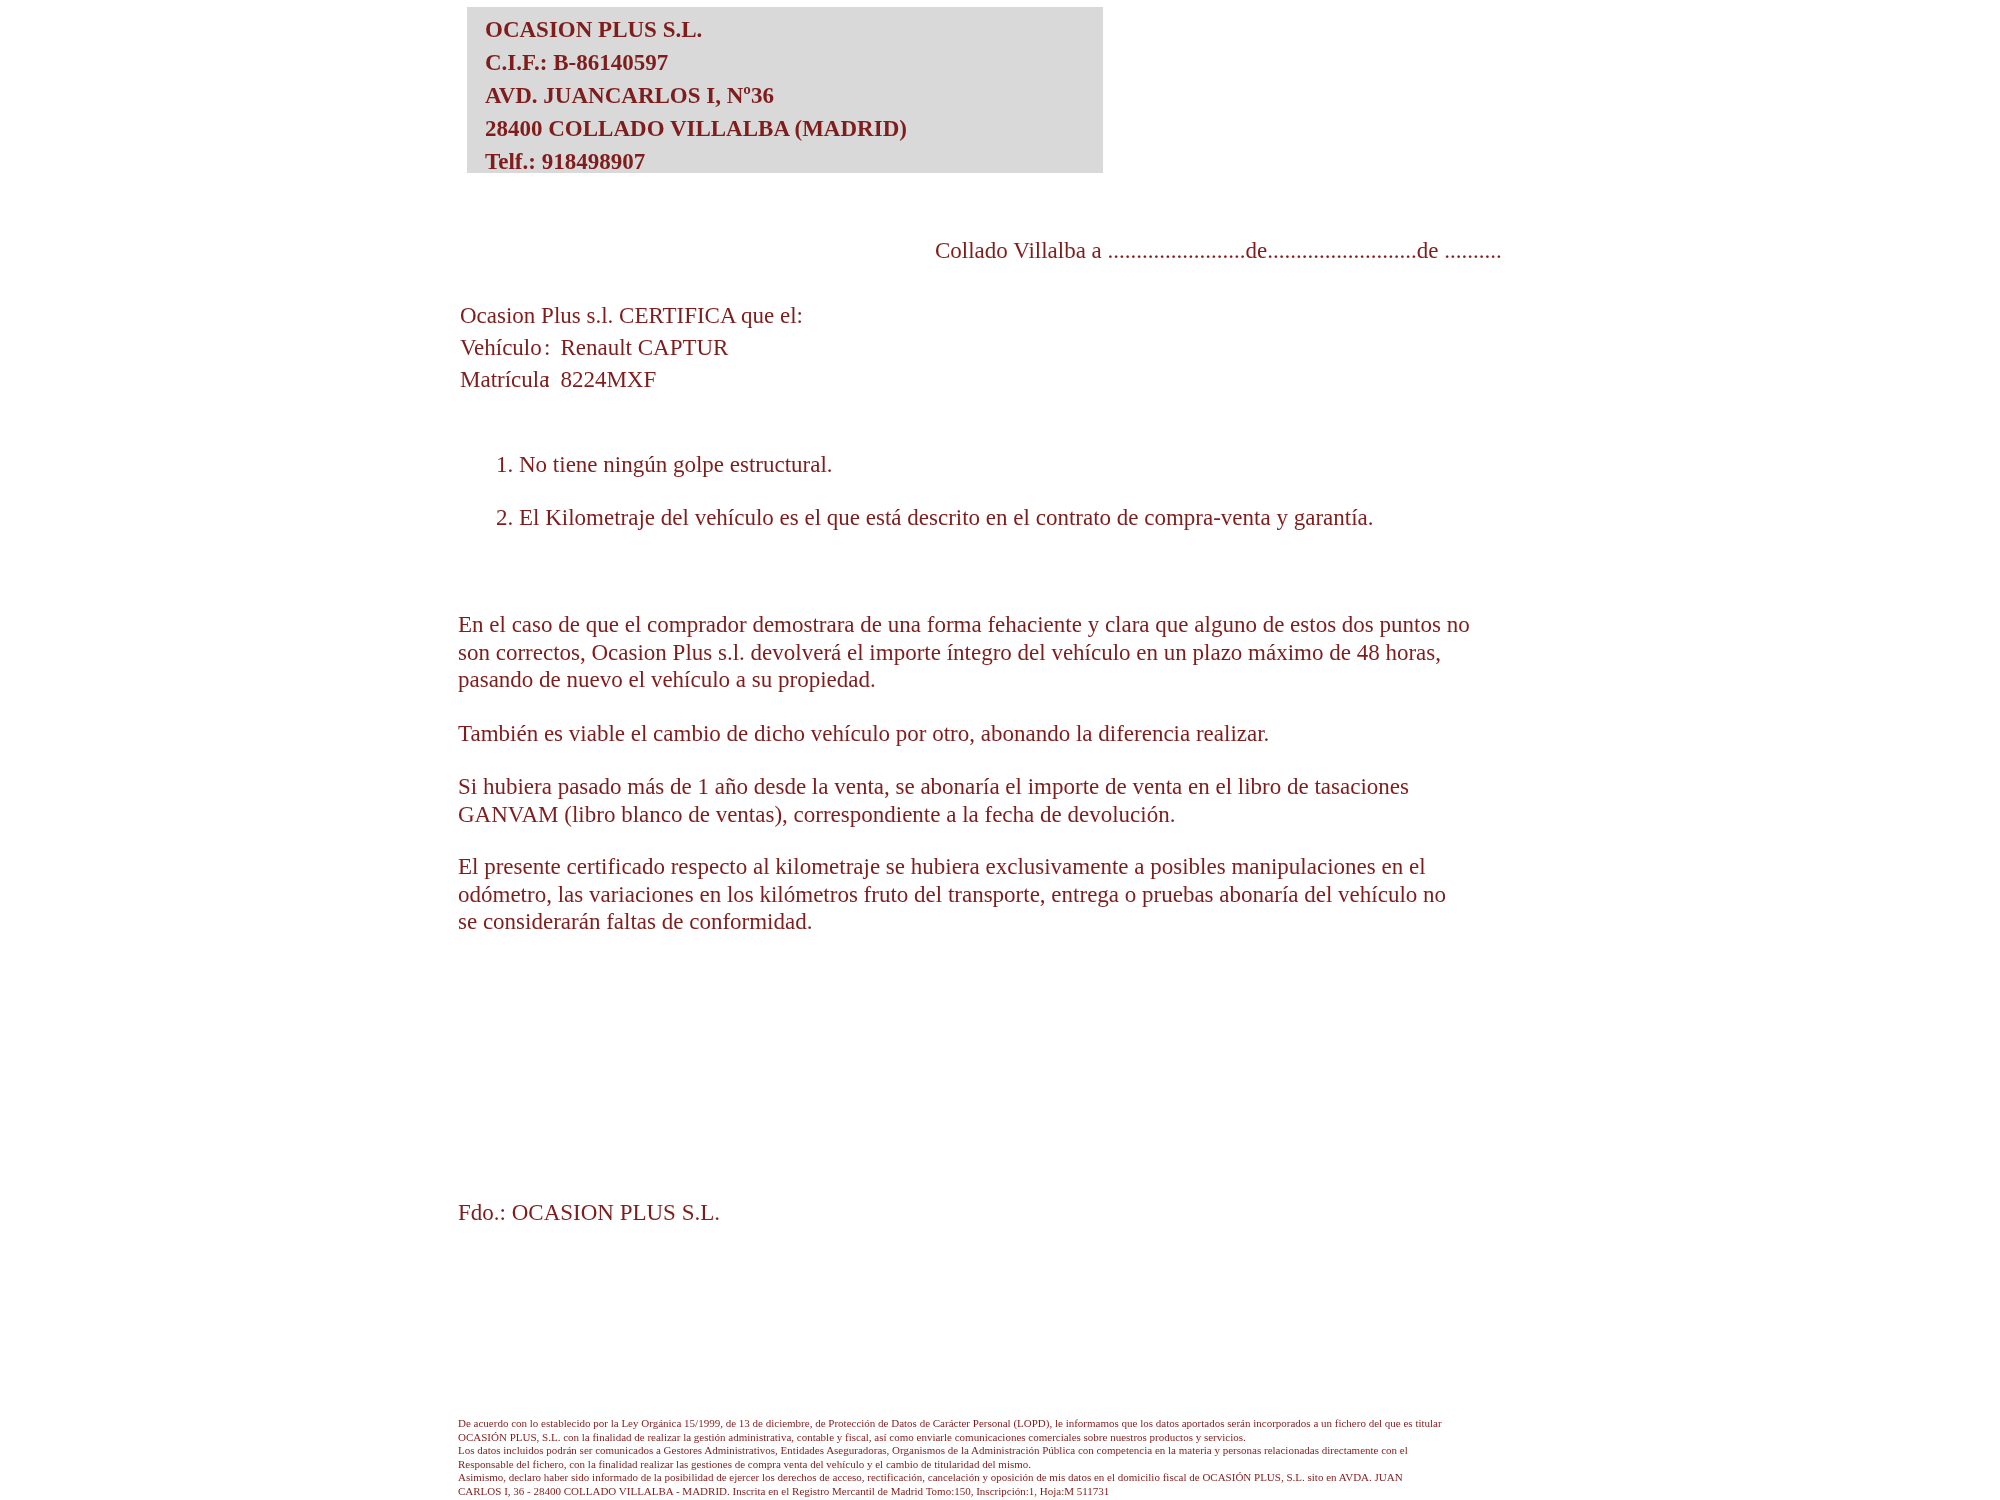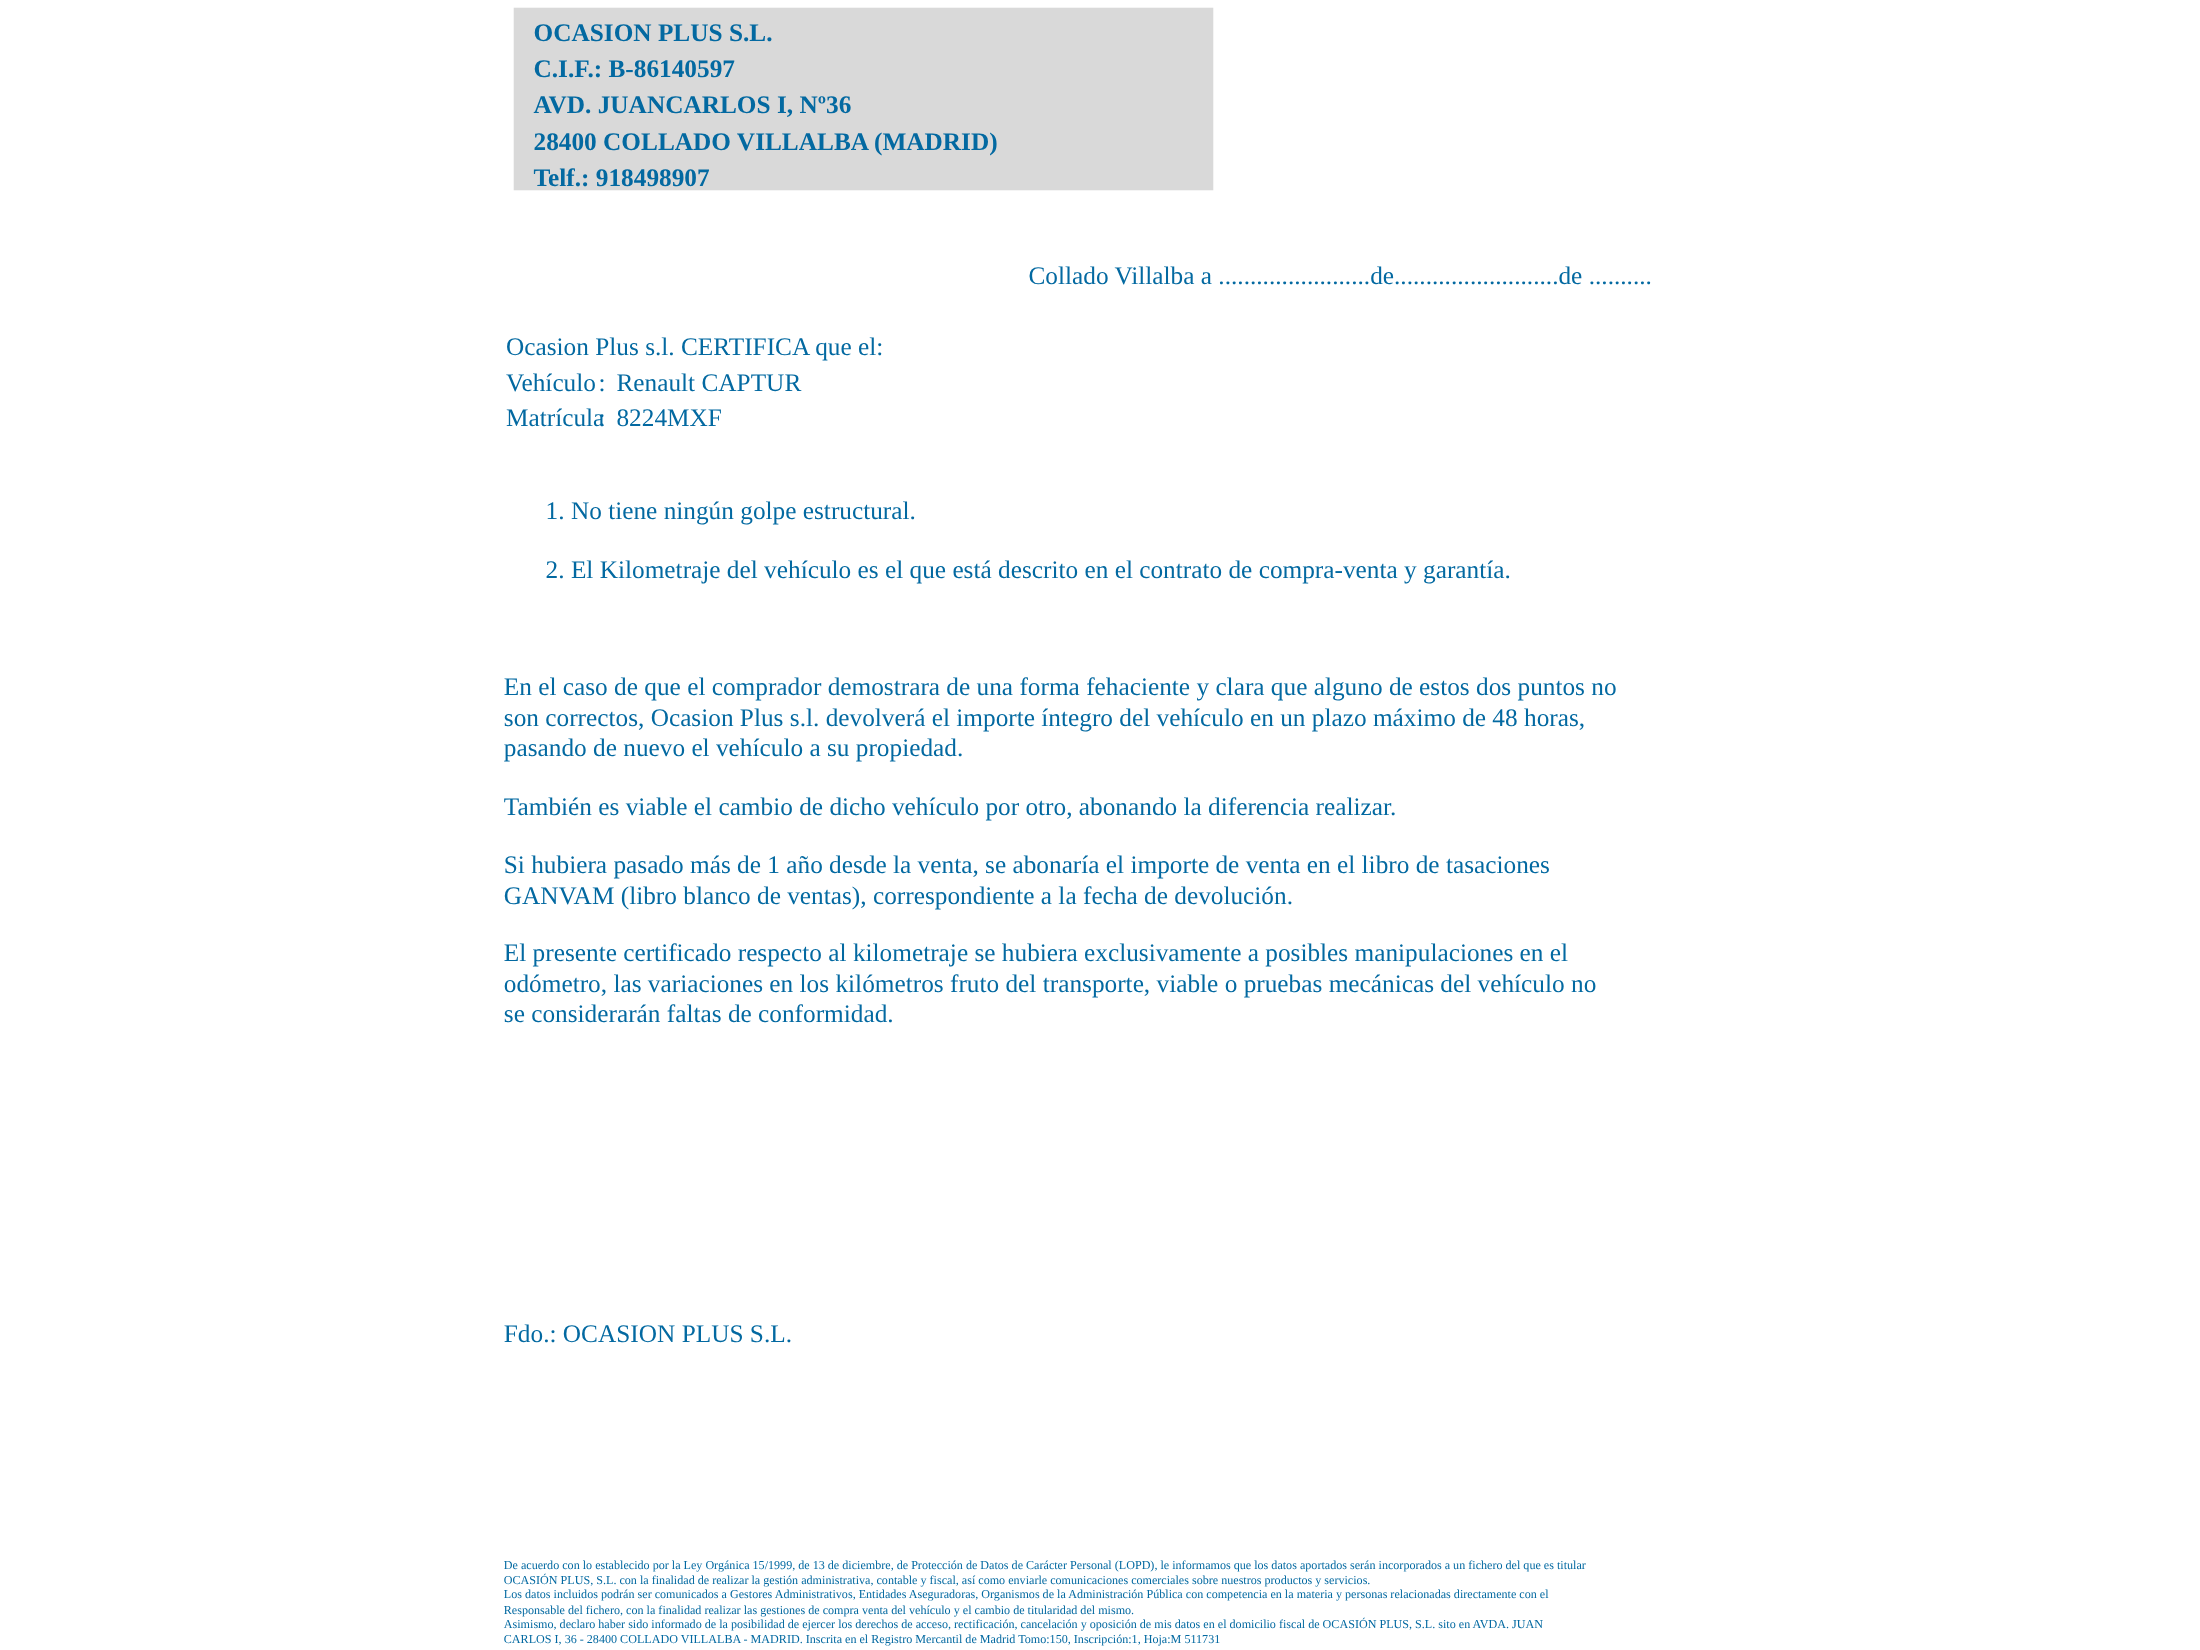--- a/index.html
+++ b/index.html
@@ -3,21 +3,21 @@
 <meta charset="utf-8">
 <title>Certificado OCASION PLUS S.L.</title>
 <style>
   html, body { margin: 0; padding: 0; background: #ffffff; }
   .page {
     position: relative;
     width: 2000px;
     height: 1500px;
     background: #ffffff;
     font-family: "Liberation Serif", serif;
-    color: #0369a1;
+    color: #7f1d1d;
     overflow: hidden;
   }
   
   .header-box {
     position: absolute;
     left: 467px;
     top: 7px;
     width: 636px;
     height: 166px;
     box-sizing: border-box;
@@ -127,21 +127,21 @@
     <div>También es viable el cambio de dicho vehículo por otro, abonando la diferencia realizar.</div>
   </div>
 
   <div class="para para-3">
     <div>Si hubiera pasado más de 1 año desde la venta, se abonaría el importe de venta en el libro de tasaciones</div>
     <div>GANVAM (libro blanco de ventas), correspondiente a la fecha de devolución.</div>
   </div>
 
   <div class="para para-4">
     <div>El presente certificado respecto al kilometraje se hubiera exclusivamente a posibles manipulaciones en el</div>
-    <div>odómetro, las variaciones en los kilómetros fruto del transporte, viable o pruebas mecánicas del vehículo no</div>
+    <div>odómetro, las variaciones en los kilómetros fruto del transporte, entrega o pruebas abonaría del vehículo no</div>
     <div>se considerarán faltas de conformidad.</div>
   </div>
 
   <div class="signature">Fdo.: OCASION PLUS S.L.</div>
 
   <div class="legal">
     <div>De acuerdo con lo establecido por la Ley Orgánica 15/1999, de 13 de diciembre, de Protección de Datos de Carácter Personal (LOPD), le informamos que los datos aportados serán incorporados a un fichero del que es titular</div>
     <div>OCASIÓN PLUS, S.L. con la finalidad de realizar la gestión administrativa, contable y fiscal, así como enviarle comunicaciones comerciales sobre nuestros productos y servicios.</div>
     <div>Los datos incluidos podrán ser comunicados a Gestores Administrativos, Entidades Aseguradoras, Organismos de la Administración Pública con competencia en la materia y personas relacionadas directamente con el</div>
     <div>Responsable del fichero, con la finalidad realizar las gestiones de compra venta del vehículo y el cambio de titularidad del mismo.</div>

